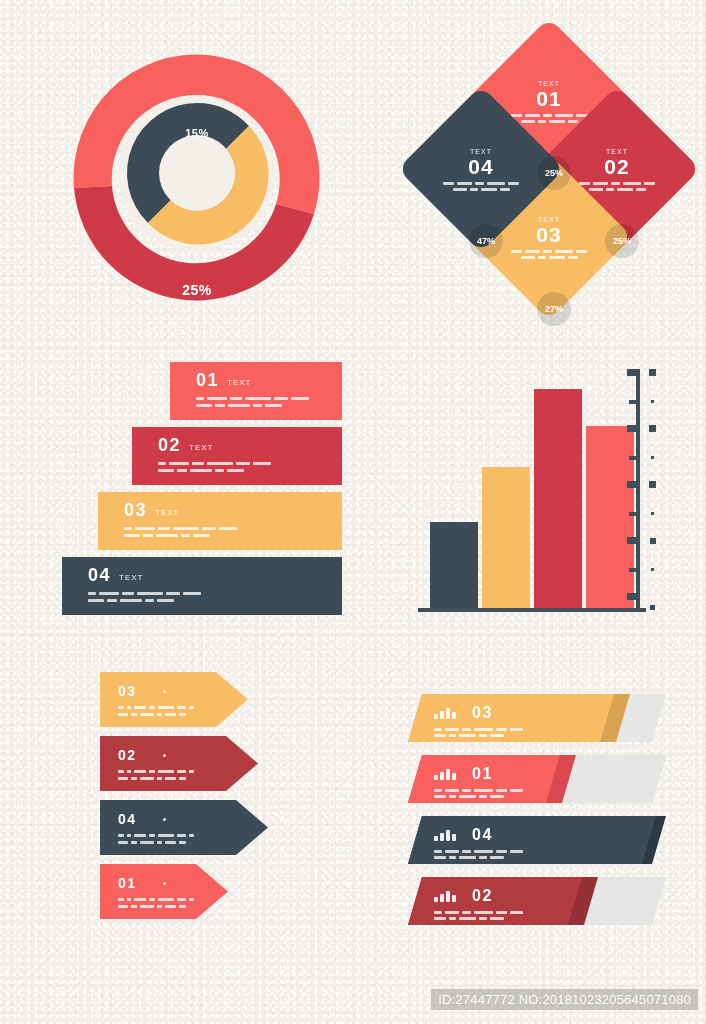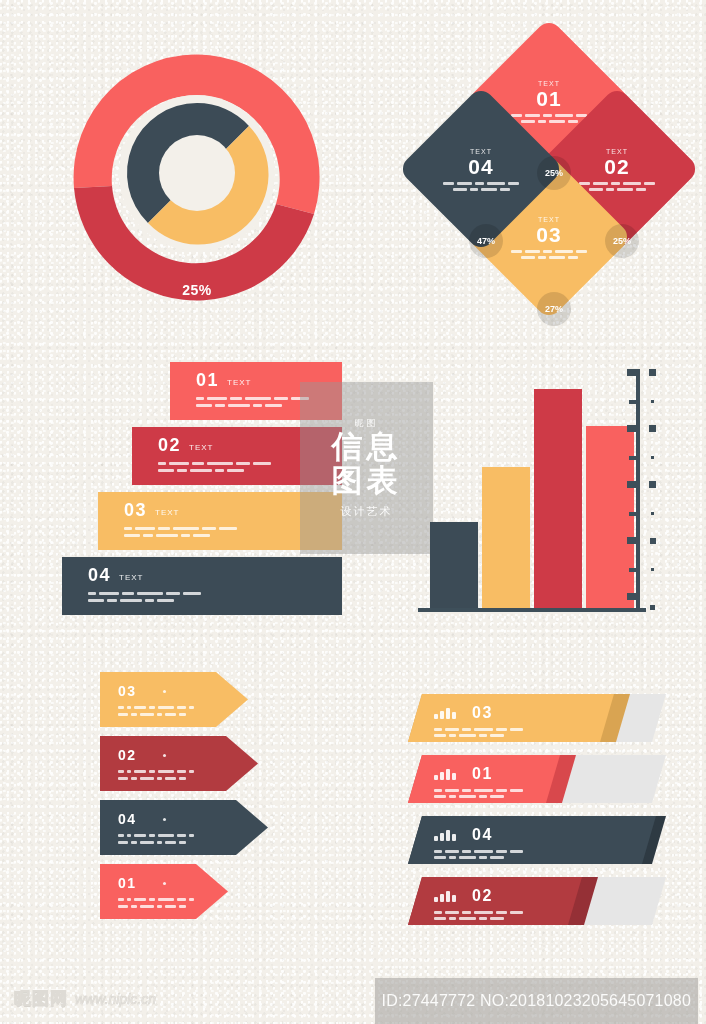--- a/index.html
+++ b/index.html
@@ -139,23 +139,23 @@
   #site-logo{
     position:absolute;left:14px;bottom:14px;display:flex;align-items:center;gap:7px;
   }
   .logo-cn{
     font-size:17px;font-weight:bold;letter-spacing:1px;
     color:#eceae6;text-shadow:0 1px 0 #cfccc6, 0 -1px 0 #ffffff;
     -webkit-text-stroke:1px #dedbd5;
   }
   .logo-url{font-size:14px;font-style:italic;color:#eceae6;-webkit-text-stroke:.7px #dcd9d3;}
   #asset-id{
-    position:absolute;right:8px;bottom:0;
+    position:absolute;right:8px;bottom:14px;
     background:rgba(160,158,154,.55);color:#fbfbfa;
-    font-size:16px;padding:14px 7px;letter-spacing:.2px;
+    font-size:13px;padding:3px 7px;letter-spacing:.2px;
   }
 </style>
 </head>
 <body>
 
 <div class="paper"></div>
 
 <div class="stage">
 
   <div class="abs" id="donut-chart">
@@ -167,20 +167,21 @@
 
       <circle cx="145" cy="135" r="78" fill="#f3f0ea"></circle>
 
       <path d="M 145 65 A 70 70 0 0 0 96 185 L 123 158 A 32 32 0 0 1 145 103 Z" fill="#3C4B56"></path>
       <path d="M 145 65 A 70 70 0 0 1 197 88 L 170 115 A 32 32 0 0 0 145 103 Z" fill="#3C4B56"></path>
 
       <path d="M 197 88 A 70 70 0 0 1 96 185 L 123 158 A 32 32 0 0 0 170 115 Z" fill="#F8BD64"></path>
       <circle cx="145" cy="135" r="38" fill="#f3f0ea"></circle>
     </svg>
     <div class="ring-label lbl-outer-bot">25%</div>
+    <div class="ring-label lbl-inner-top">15%</div>
   </div>
 
   <div class="abs" id="diamond-group">
     <div class="diamond dm-top" style="background:#F9615F">
       <div class="inner">
         <div class="dm-kicker">TEXT</div>
         <div class="dm-num">01</div>
         <div class="dm-lines">
           <div class="dash-seg">
               <i style="width:11px"></i>
@@ -364,26 +365,20 @@
               <i style="width:10px"></i>
               <i style="width:22px"></i>
               <i style="width:9px"></i>
               <i style="width:17px"></i>
             </div>
         </div>
       </div>
     </div>
   </div>
 
-  <div class="abs" id="watermark-block">
-    <div class="wm-small">昵图</div>
-    <div class="wm-big">信息</div>
-    <div class="wm-big">图表</div>
-    <div class="wm-sub">设计艺术</div>
-  </div>
 
   <div class="abs" id="bar-chart">
     <div class="bars">
       <div class="bar" style="height:86px;background:#3C4B56"></div>
       <div class="bar" style="height:141px;background:#F8BD64"></div>
       <div class="bar" style="height:219px;background:#CE3A47"></div>
       <div class="bar" style="height:182px;background:#F9615F"></div>
     </div>
     <div class="axis-h" style="width:228px;"></div>
     <div class="axis-v" style="height:236px;"></div>
@@ -638,20 +633,16 @@
               <i style="width:17px"></i>
               <i style="width:8px"></i>
               <i style="width:14px"></i>
             </div>
         </div>
       </div>
     </div>
   </div>
 
   <div class="abs" id="footer-bar">
-    <div id="site-logo">
-      <span class="logo-cn">昵图网</span>
-      <span class="logo-url">www.nipic.cn</span>
-    </div>
     <div id="asset-id">ID:27447772 NO:20181023205645071080</div>
   </div>
 
 </div>
 
 </body></html>

